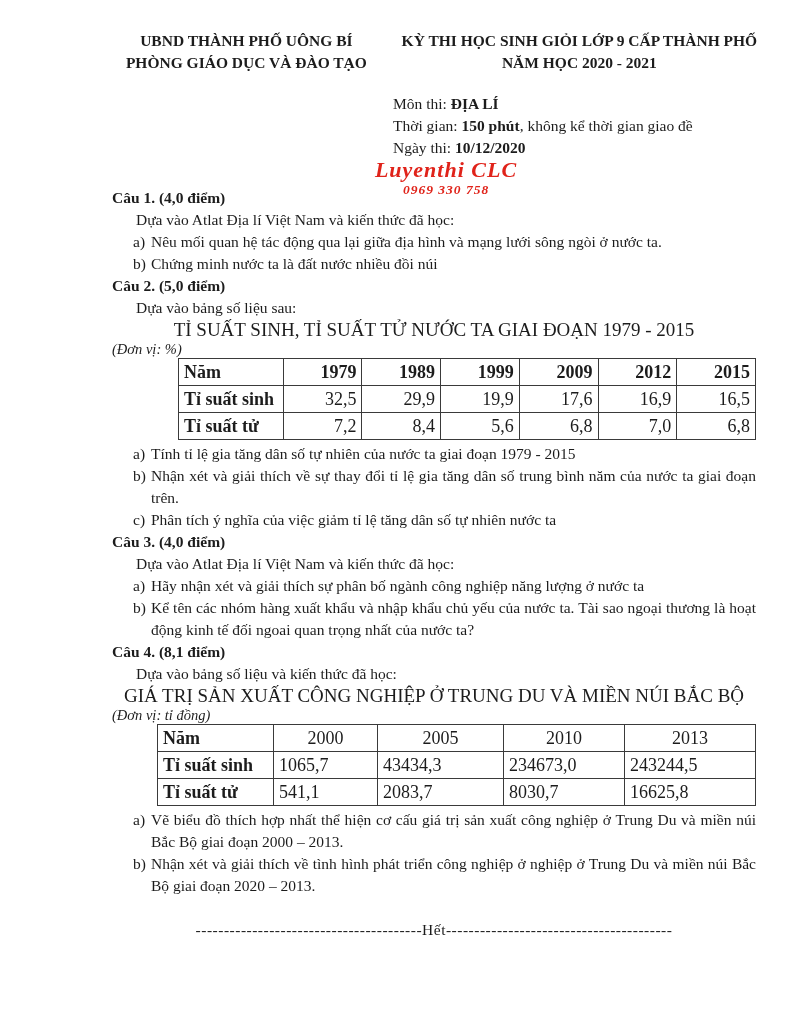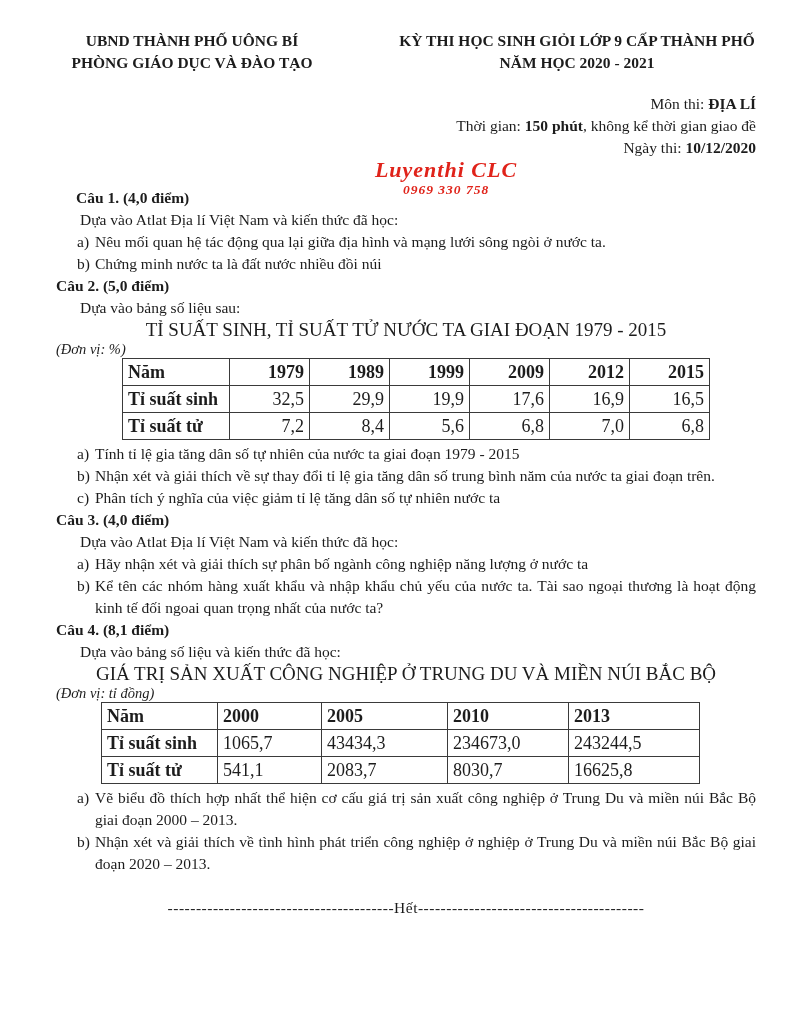--- a/index.html
+++ b/index.html
@@ -6,59 +6,59 @@
   body {
     width:800px; height:1035px;
     background:#ffffff;
     font-family:"Liberation Serif", serif;
     color:#1c1c1c;
     font-size:15.5px;
     line-height:22px;
     position:relative;
     overflow:hidden;
   }
-  .page { padding:30px 44px 0 56px; position:relative; }
+  .page { padding:30px 44px 0 112px; position:relative; }
 
   
   .hdr { display:flex; align-items:flex-start; }
   .hdr-left { width:272px; text-align:center; font-weight:bold; }
   .hdr-right { width:402px; margin-left:auto; margin-right:-22px; text-align:center; font-weight:bold; }
 
   
-  .exam-info { margin-left:281px; margin-top:19px;text-align:right; }
+  .exam-info { margin-left:281px; margin-top:19px; }
   .exam-info .lbl { font-weight:normal; }
   .exam-info .val { font-weight:bold; }
 
   
   .watermark {
     position:absolute; top:158px; left:86px; width:720px;
     text-align:center; pointer-events:none;
   }
   .wm-brand { font-weight:bold; font-style:italic; font-size:22px; line-height:24px; letter-spacing:1px; }
   .wm-phone { font-weight:bold; font-style:italic; font-size:13.5px; line-height:15px; letter-spacing:1px; }
 
   
   .q-heading { font-weight:bold; }
-  .q1-heading { margin-top:28px;margin-left:20px; }
+  .q1-heading { margin-top:28px; }
   .intro { margin-left:24px; }
   .item { margin-left:21px; display:flex; }
   .item .marker { flex:0 0 18px; }
   .item .text { flex:1; text-align:justify; }
 
   .tbl-title { text-align:center; font-weight:normal; font-size:19px; }
   .tbl-unit { text-align:left; font-style:italic; font-size:14.5px; line-height:16px; }
 
   table { border-collapse:collapse; font-size:18px; }
   td { border:1.4px solid #3a3a3a; height:26px; padding:0 5px; }
   .t1 { margin:1px 0 3px 66px; }
   .t1 .hcell { font-weight:bold; text-align:center; }
   .t1 .lcell { font-weight:bold; text-align:left; width:96px; }
   .t1 .vcell { text-align:right; width:69px; }
   .t2 { margin:1px 0 3px 45px; }
-  .t2 .hcell { font-weight:bold; }
+  .t2 .hcell { font-weight:normal; text-align:center; }
   .t2 .lcell { font-weight:bold; text-align:left; width:105px; }
   .t2 .vcell { text-align:left; }
   .t2 .c1 { width:93px; } .t2 .c2 { width:115px; } .t2 .c3 { width:110px; } .t2 .c4 { width:120px; }
 
   .end-line { text-align:center; margin-top:22px; letter-spacing:0.5px; }
 </style>
 </head>
 <body>
 
 <div class="page">

